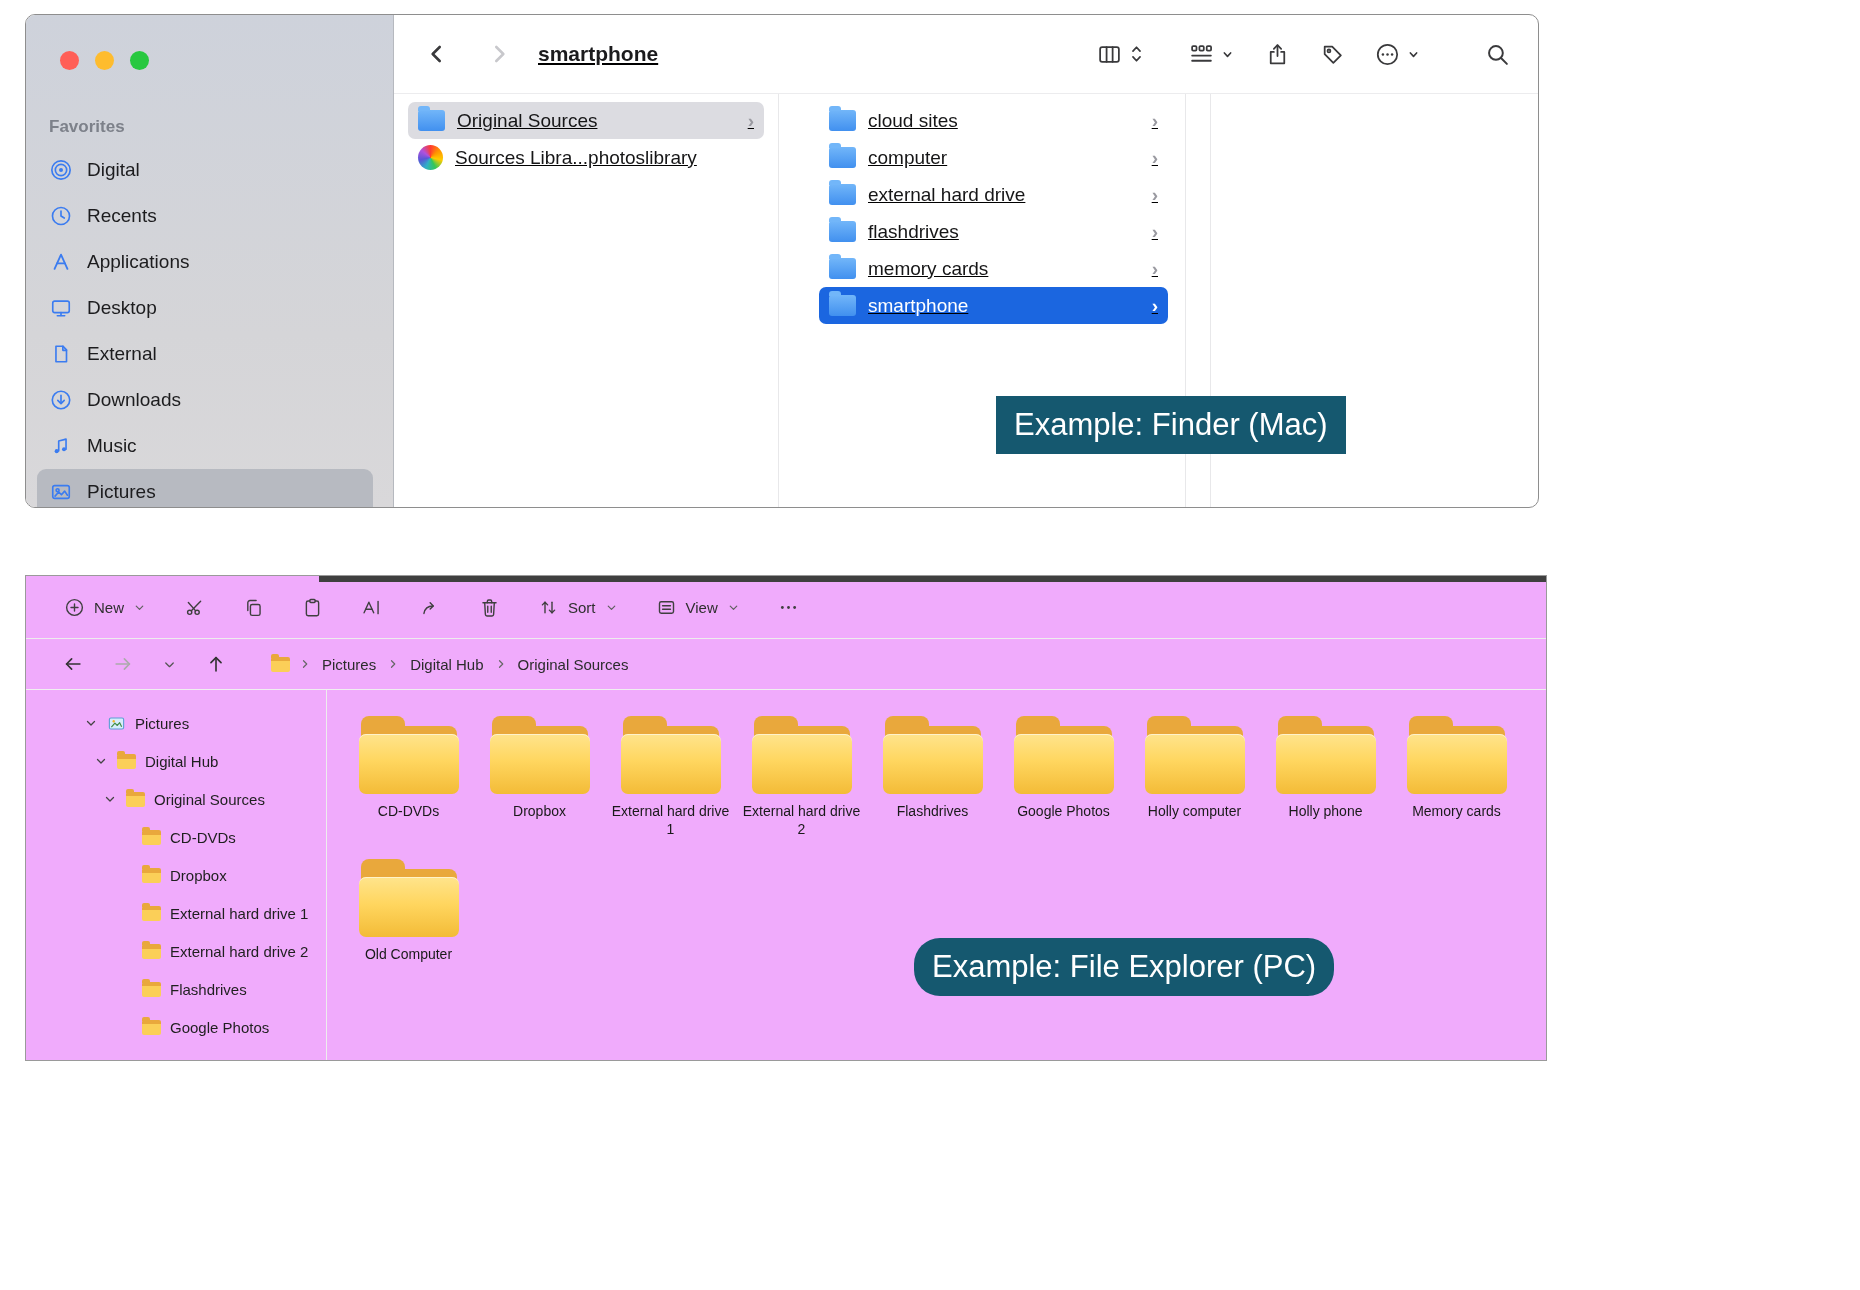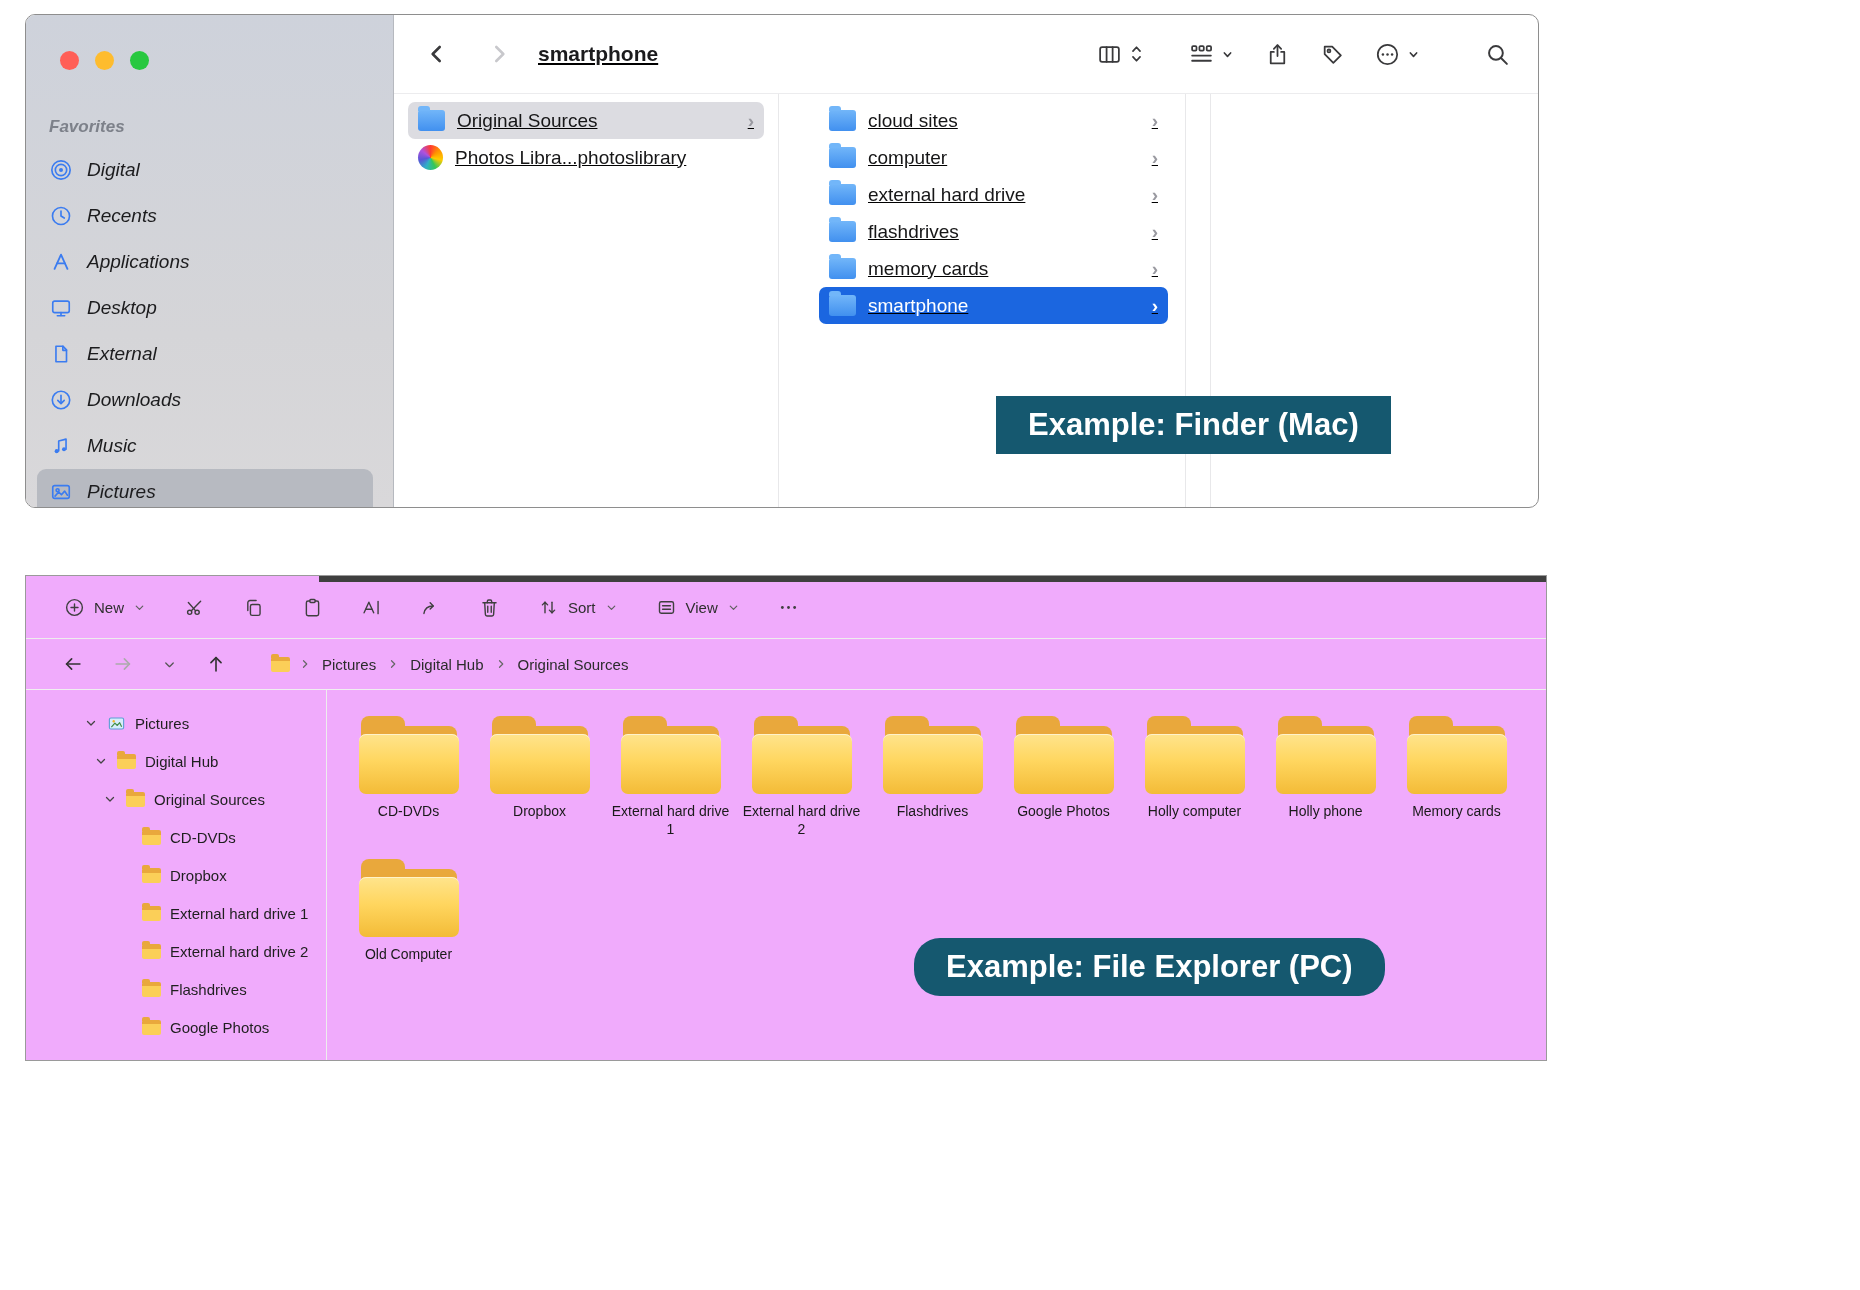--- a/index.html
+++ b/index.html
@@ -3,21 +3,21 @@
 <meta charset="utf-8">
 <style>
   html,body{margin:0;padding:0;background:#fff;}
   .canvas{position:relative;width:1860px;height:1290px;background:#fff;overflow:hidden;
           font-family:"Liberation Sans","DejaVu Sans",sans-serif;-webkit-font-smoothing:antialiased;}
 
   
   .mac-window{position:absolute;left:25px;top:14px;width:1512px;height:492px;background:#fff;
               border:1px solid #8e8e8e;border-radius:10px;display:flex;overflow:hidden;}
   .mac-sidebar{flex:0 0 368px;background:linear-gradient(180deg,#ced2db 0%,#d5d5d8 65%,#d9d8da 100%);
-               border-right:1px solid #b6b9bf;box-sizing:border-box;font-style:italic;}
+               border-right:1px solid #b6b9bf;box-sizing:border-box;}
   .traffic{display:flex;gap:16px;padding:36px 0 0 34px;height:20px;}
   .tl{width:19px;height:19px;border-radius:50%;display:inline-block;}
   .tl.red{background:#ff5f57;}
   .tl.yellow{background:#febc2e;}
   .tl.green{background:#28c840;}
   .side-section{margin:46px 0 10px 23px;font-size:17px;font-weight:600;color:#7d818a;}
   .side-item{display:flex;align-items:center;gap:14px;height:46px;padding-left:23px;font-size:19px;color:#1c1c1e;}
   .side-item .sicon{color:var(--mac-icon-blue,#3b7cf0);display:flex;flex:0 0 24px;justify-content:center;}
   .side-item.sel{background:#b7bac1;border-radius:9px;margin:0 20px 0 11px;padding-left:12px;}
   
@@ -43,22 +43,22 @@
   .rchev::before{content:"\203A";}
   .sel-blue .rchev{color:#fff;}
   .fmac{width:27px;height:21px;position:relative;border-radius:3px;flex:0 0 27px;
         background:linear-gradient(180deg,#72b6f9,#4190ef);}
   .fmac::before{content:"";position:absolute;top:-4px;left:0;width:12px;height:5px;
         border-radius:3px 3px 0 0;background:#72b6f9;}
   .photos-icon{width:25px;height:25px;border-radius:50%;flex:0 0 25px;
         background:conic-gradient(#ff3b30,#ff9500,#ffcc00,#34c759,#30b0c7,#5856d6,#af52de,#ff3b30);}
 
   
-  .caption{position:absolute;background:var(--caption-bg,#15586f);color:#fff;font-size:31px;font-weight:700;
-           padding:11px 32px;white-space:nowrap;z-index:5;}
+  .caption{position:absolute;background:var(--caption-bg,#15586f);color:#fff;font-size:31px;font-weight:400;
+           padding:11px 18px;white-space:nowrap;z-index:5;}
   .mac-caption{left:970px;top:381px;}
   .win-caption{left:888px;top:362px;border-radius:26px;}
 
   
   .win-window{position:absolute;left:25px;top:575px;width:1522px;height:486px;border:1px solid #9a9a9a;
               background:#f0abfc;display:flex;flex-direction:column;box-sizing:border-box;}
   .win-topstrip{position:absolute;top:0;left:293px;right:0;height:6px;background:#3f3f3f;z-index:2;}
   .win-toolbar{height:62px;flex:0 0 62px;display:flex;align-items:center;padding-left:38px;gap:38px;
                border-bottom:1px solid #ededed;color:#3c3c3c;}
   .tbtn{display:flex;align-items:center;gap:9px;font-size:15px;color:#2f2f2f;}
@@ -264,21 +264,21 @@
 
       <div class="mac-cols">
         <div class="mcol mcol1">
           <div class="mrow sel-gray">
             <span class="fmac"></span>
             <span>Original Sources</span>
             <span class="rchev"></span>
           </div>
           <div class="mrow">
             <span class="photos-icon"></span>
-            <span>Photos Libra...photoslibrary</span>
+            <span>Sources Libra...photoslibrary</span>
           </div>
         </div>
 
         <div class="mcol mcol2">
           <div class="mrow">
             <span class="fmac"></span>
             <span>cloud sites</span>
             <span class="rchev"></span>
           </div>
           <div class="mrow">

